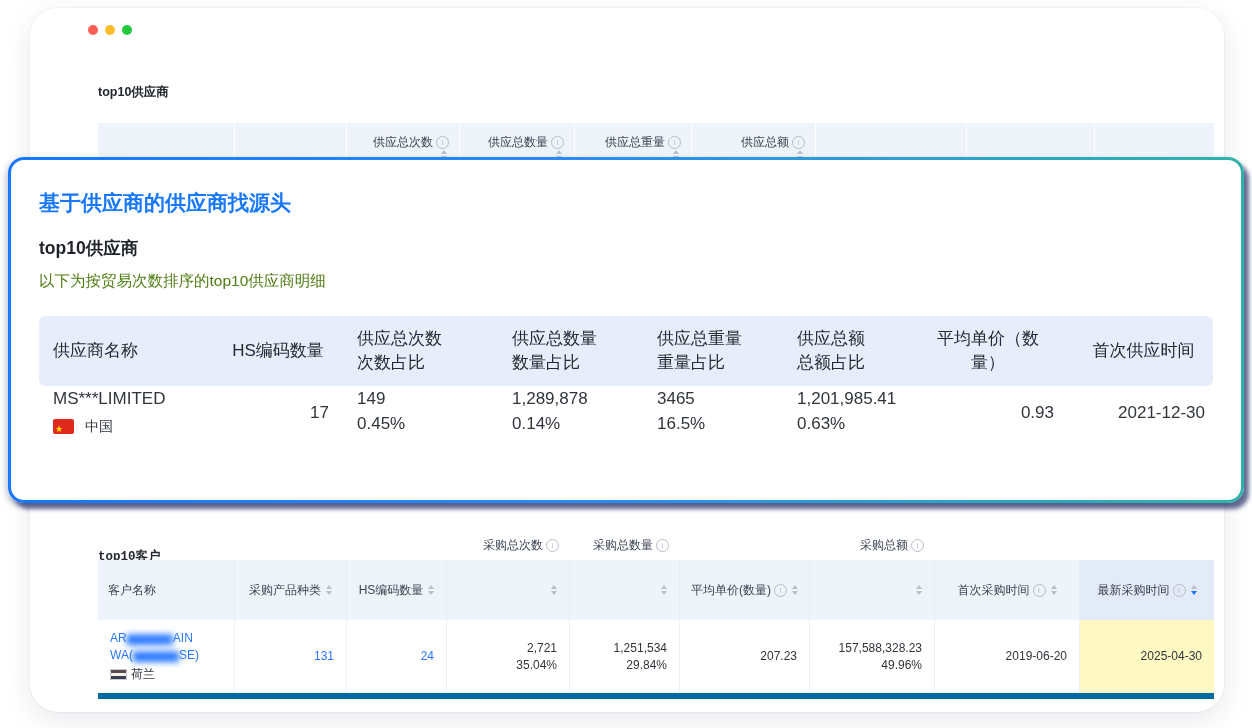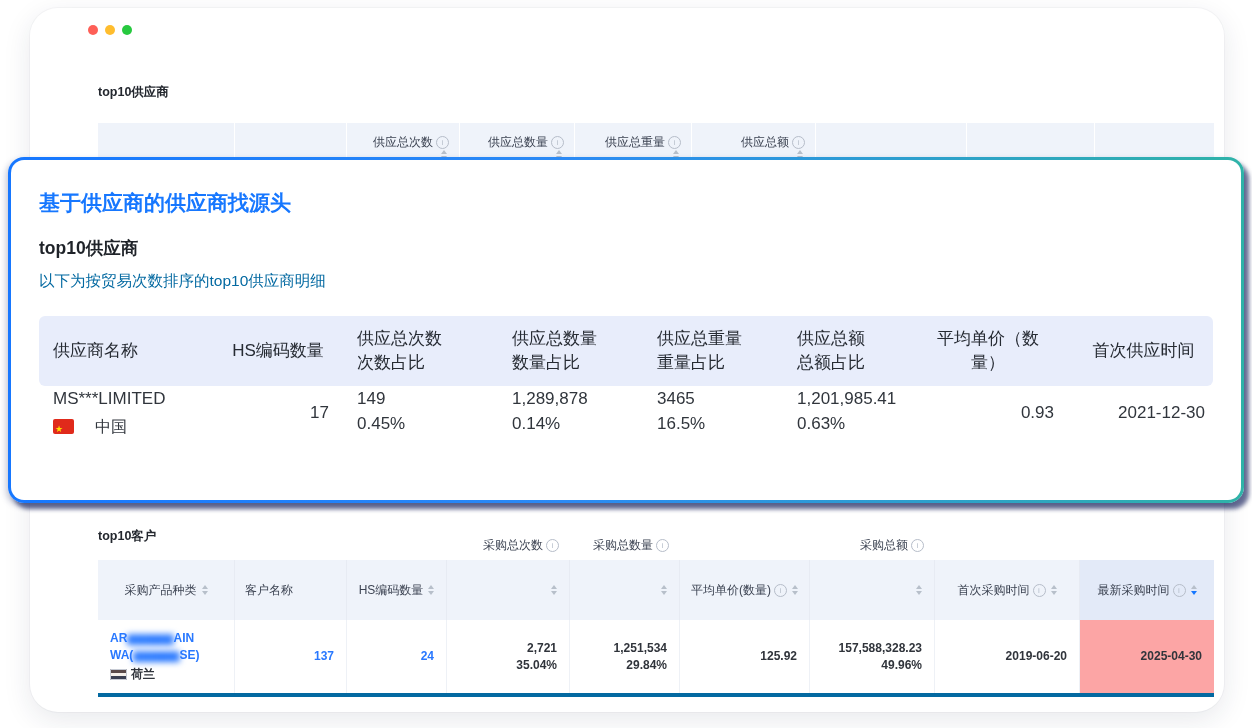--- a/index.html
+++ b/index.html
@@ -7,21 +7,21 @@
         font-family:"Liberation Sans","DejaVu Sans",sans-serif;color:#2a2e36;}
   
   .card{position:absolute;left:30px;top:8px;width:1194px;height:704px;background:#fff;
         border-radius:28px;box-shadow:0 8px 28px rgba(30,40,70,0.10), 0 0 0 1px rgba(30,40,70,0.03);}
   .dots{position:absolute;left:58px;top:17px;display:flex;gap:7px;}
   .dot{width:10px;height:10px;border-radius:50%;}
   .dot.r{background:#fe5f57}.dot.y{background:#ffbd2e}.dot.g{background:#27c93f}
 
   .section-title{position:absolute;left:68px;font-size:12.5px;font-weight:bold;color:#23272e;}
   .sup-title{top:76px;}
-  .cust-title{top:520px;}
+  .cust-title{top:540px;font-family:Liberation Mono, monospace;}
 
   
   .thead,.trow{display:grid;}
   .hc{background:#eff3fa;display:flex;flex-direction:column;justify-content:center;
       padding:4px 10px;box-sizing:border-box;font-size:12px;color:#3c4352;line-height:15px;}
   .hc .l1,.hc .l3{display:flex;align-items:center;gap:3px;}
   .hc.center .l1,.hc.center .l3{justify-content:center;}
   .hc.right .l1,.hc.right .l3{justify-content:flex-end;}
   .hc .l2{display:flex;justify-content:flex-end;padding-right:2px;height:10px;align-items:center;}
   .hc.active{background:#e3eaf8;}
@@ -41,57 +41,57 @@
   .sup-bg .hc.single{justify-content:center;padding-top:4px;}
   .sup-bg .hc:last-child{border-right:none;}
   .sup-bg .hc.name{justify-content:center;}
 
   
   .cust{position:absolute;left:68px;top:552px;width:1116px;}
   .cust .thead{grid-template-columns:137px 112px 100px 123px 110px 130px 125px 145px 134px;}
   .cust .hc{height:60px;border-right:1px solid #e7ebf3;gap:32px;}
   .cust .hc:last-child{border-right:none;justify-content:center;}
   .cust .trow{grid-template-columns:137px 112px 100px 123px 110px 130px 125px 145px 134px;
-              border-bottom:4px solid #0369a1;font-weight:bold;}
+              border-bottom:6px solid #0369a1;}
   .td{padding:10px 12px;box-sizing:border-box;display:flex;flex-direction:column;justify-content:center;
       font-size:12px;color:#30343b;line-height:17px;border-right:1px solid #eef1f6;background:#fff;}
   .td:last-child{border-right:none;}
   .td.num{align-items:flex-end;text-align:right;}
-  .td.hl{background:#fca5a5;}
+  .td.hl{background:#fef9c3;}
   .link{color:#2878ff;}
   .blur{filter:blur(3px);}
   .country-line{display:flex;align-items:center;gap:4px;color:#30343b;margin-top:2px;}
 
   
   .flag-nl{width:17px;height:11px;border-radius:1px;flex:0 0 auto;
            background:linear-gradient(#5a4a4a 0 33%, #f5f0ea 33% 66%, #3a3f52 66% 100%);
            box-shadow:0 0 0 1px #c7cbd4 inset;}
   .flag-cn{width:21px;height:15px;background:#e02a1b;border-radius:2px;position:relative;flex:0 0 auto;}
   .flag-cn::after{content:"★";position:absolute;left:2px;top:-2px;color:#ffde00;font-size:9px;}
 
   
   .overlay{position:absolute;left:8px;top:157px;width:1236px;height:346px;box-sizing:border-box;
            padding:3px;border-radius:16px;z-index:10;
            background:linear-gradient(90deg,#1677ff 0%,#2b8af5 45%,#2fb3a8 100%);
            box-shadow:5px 6px 4px rgba(24,36,94,0.65), -2px 3px 6px rgba(24,36,94,0.25);}
   .overlay-inner{background:#fff;border-radius:13px;width:100%;height:100%;box-sizing:border-box;
                  padding:30px 28px 0 28px;overflow:hidden;}
   .ov-title{color:#1677ff;font-size:21px;font-weight:bold;line-height:26px;}
   .ov-subtitle{margin-top:21px;font-size:17.5px;font-weight:bold;color:#1f2329;line-height:22px;}
-  .ov-desc{margin-top:11px;font-size:15.5px;color:#0369a1;line-height:21px;}
+  .ov-desc{margin-top:11px;font-size:15.5px;color:#4d7c0f;line-height:21px;}
   .ov-grid{display:grid;grid-template-columns:174px 130px 155px 145px 140px 125px 160px 151px;}
   .ov-head{margin-top:25px;background:#e8edfb;border-radius:6px;height:70px;}
   .ov-head .ohc{display:flex;flex-direction:column;justify-content:center;padding:0 14px;
                 box-sizing:border-box;font-size:17px;color:#262b33;line-height:24px;}
   .ov-head .ohc.center{text-align:center;}
   .ov-body{}
   .ov-body .otd{padding:0 14px;box-sizing:border-box;font-size:17px;color:#30353c;line-height:25px;
                 display:flex;flex-direction:column;justify-content:flex-start;}
   .ov-body .otd.center{text-align:right;justify-content:center;}
-  .ov-name-line2{display:flex;align-items:center;gap:21px;font-size:16px;margin-top:3px;}
+  .ov-name-line2{display:flex;align-items:center;gap:11px;font-size:14px;margin-top:3px;}
 </style>
 </head>
 <body>
 
 <div class="page">
   <div class="card">
     <div class="dots">
       <span class="dot r"></span>
       <span class="dot y"></span>
       <span class="dot g"></span>
@@ -207,32 +207,32 @@
                 <i class="dn"></i>
               </span>
             </div>
         </div>
       </div>
     </div>
 
     <div class="section-title cust-title">top10客户</div>
     <div class="cust">
       <div class="thead">
+        <div class="hc">
+          <div class="l1">
+              <span>客户名称</span>
+            </div>
+        </div>
         <div class="hc center">
           <div class="l1">
               <span>采购产品种类</span>
               <span class="sort">
                 <i class="up"></i>
                 <i class="dn"></i>
               </span>
-            </div>
-        </div>
-        <div class="hc">
-          <div class="l1">
-              <span>客户名称</span>
             </div>
         </div>
         <div class="hc center">
           <div class="l1">
               <span>HS编码数量</span>
               <span class="sort">
                 <i class="up"></i>
                 <i class="dn"></i>
               </span>
             </div>
@@ -319,35 +319,35 @@
       <div class="trow">
         <div class="td">
           <span class="link"><span>AR</span><span class="blur">▆▆▆▆▆</span><span>AIN</span></span>
           <span class="link"><span>WA(</span><span class="blur">▆▆▆▆▆</span><span>SE)</span></span>
           <span class="country-line">
               <span class="flag-nl"></span>
               <span>荷兰</span>
             </span>
         </div>
         <div class="td num">
-            <span class="link">137</span>
+            <span class="link">131</span>
           </div>
         <div class="td num">
             <span class="link">24</span>
           </div>
         <div class="td num">
             <span>2,721</span>
             <span>35.04%</span>
           </div>
         <div class="td num">
             <span>1,251,534</span>
             <span>29.84%</span>
           </div>
         <div class="td num">
-            <span>125.92</span>
+            <span>207.23</span>
           </div>
         <div class="td num">
             <span>157,588,328.23</span>
             <span>49.96%</span>
           </div>
         <div class="td num">
             <span>2019-06-20</span>
           </div>
         <div class="td num hl">
             <span>2025-04-30</span>

